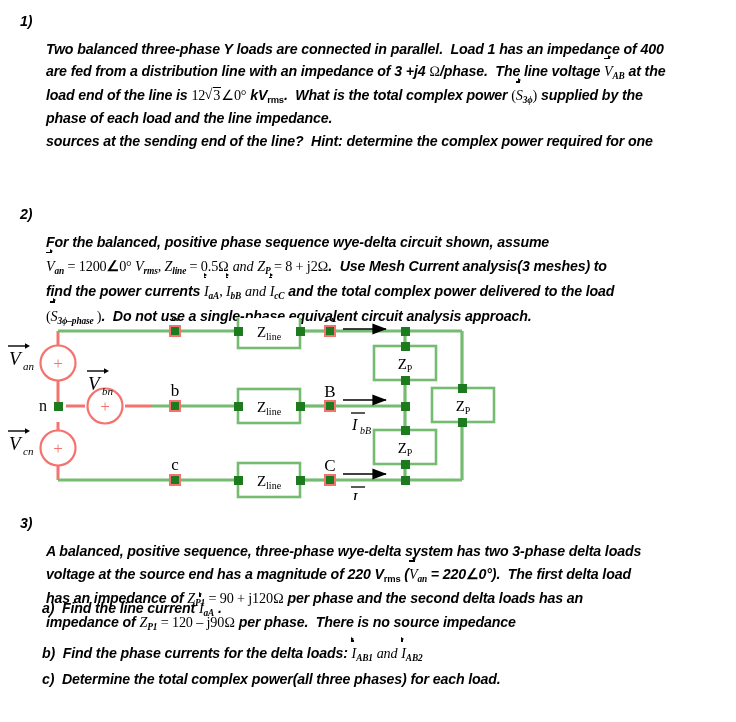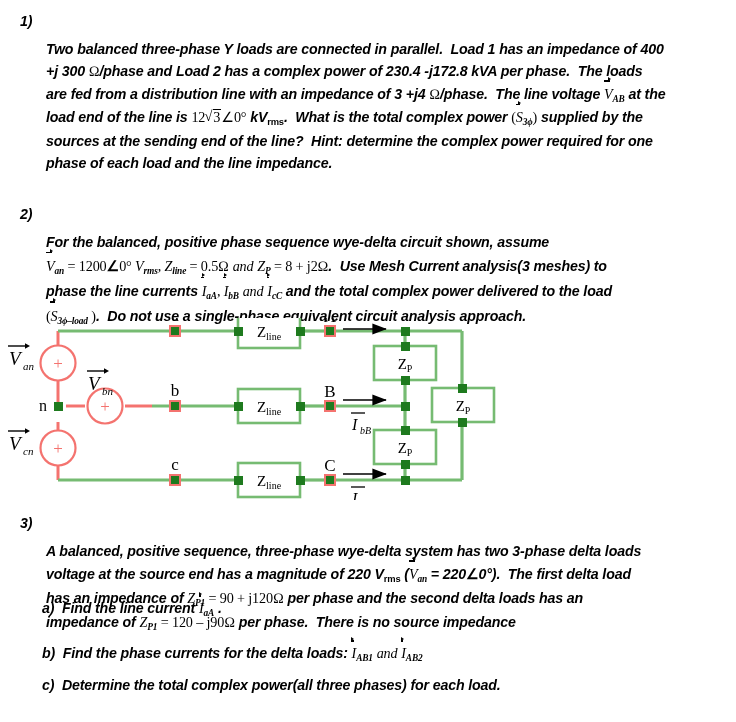--- a/index.html
+++ b/index.html
@@ -95,35 +95,34 @@
   }
   #circuit svg { display: block; }
 </style>
 </head>
 <body>
 
 <div class="problem" style="left:20px; top:10px; width:700px;">
   <span class="p-num">1)</span>
   <div class="p-body">
     <span class="ln">Two balanced three-phase Y loads are connected in parallel.&nbsp; Load 1 has an impedance of 400</span>
-    <span class="ln">+j 300 <span class="mn">Ω</span>/phase and Load 2 has a complex power of 230.4 -j172.8 kVA per phase.&nbsp; The loads</span>
     <span class="ln">are fed from a distribution line with an impedance of 3 +j4 <span class="mn">Ω</span>/phase.&nbsp; The line voltage <span class="mi vec">V</span><span class="sub">AB</span> at the</span>
     <span class="ln">load end of the line is <span class="mn">12<span class="sqrt"><span class="rad">3</span></span><span class="ang">∠</span>0°</span> kV<span class="subn">rms</span>.&nbsp; What is the total complex power <span class="mn">(</span><span class="mi vec">S</span><span class="sub">3ϕ</span><span class="mn">)</span> supplied by the</span>
+    <span class="ln">phase of each load and the line impedance.</span>
     <span class="ln">sources at the sending end of the line?&nbsp; <span class="strong">Hint:</span> determine the complex power required for one</span>
-    <span class="ln">phase of each load and the line impedance.</span>
   </div>
 </div>
 
 <div class="problem" style="left:20px; top:202px; width:700px; line-height:1.72;">
   <span class="p-num">2)</span>
   <div class="p-body">
     <span class="ln">For the balanced, positive phase sequence wye-delta circuit shown, assume</span>
     <span class="ln"><span class="mi vec">V</span><span class="sub">an</span><span class="mn">&nbsp;=&nbsp;1200</span><span class="ang">∠</span><span class="mn">0°&nbsp;</span><span class="mi">V</span><span class="sub">rms</span><span class="mn">,&nbsp;</span><span class="mi">Z</span><span class="sub">line</span><span class="mn">&nbsp;=&nbsp;0.5Ω</span> <span class="mbi">and</span> <span class="mi">Z</span><span class="sub">P</span><span class="mn">&nbsp;=&nbsp;8&nbsp;+&nbsp;j2Ω</span>.&nbsp; <span class="strong">Use Mesh Current analysis</span>(3 meshes) to</span>
-    <span class="ln"><span class="strong">phase the line currents</span> <span class="mi vec">I</span><span class="sub">aA</span><span class="mn">,&nbsp;</span><span class="mi vec">I</span><span class="sub">bB</span> <span class="mbi">and</span> <span class="mi vec">I</span><span class="sub">cC</span> <span class="strong">and the total complex power delivered to the load</span></span>
-    <span class="ln"><span class="mn">(</span><span class="mi vec">S</span><span class="sub">3ϕ–load</span><span class="mn">&nbsp;)</span>.&nbsp; <span class="strong">Do not use a single-phase equivalent circuit analysis approach.</span></span>
+    <span class="ln"><span class="strong">find the power currents</span> <span class="mi vec">I</span><span class="sub">aA</span><span class="mn">,&nbsp;</span><span class="mi vec">I</span><span class="sub">bB</span> <span class="mbi">and</span> <span class="mi vec">I</span><span class="sub">cC</span> <span class="strong">and the total complex power delivered to the load</span></span>
+    <span class="ln"><span class="mn">(</span><span class="mi vec">S</span><span class="sub">3ϕ–phase</span><span class="mn">&nbsp;)</span>.&nbsp; <span class="strong">Do not use a single-phase equivalent circuit analysis approach.</span></span>
   </div>
 </div>
 
 <div id="circuit">
 <svg width="736" height="182" viewBox="0 0 736 182" xmlns="http://www.w3.org/2000/svg">
   <defs>
     <marker id="arrowhead" markerWidth="9" markerHeight="7" refX="8.5" refY="3.5" orient="auto">
       <polygon points="0 0, 9 3.5, 0 7" fill="#000000"></polygon>
     </marker>
   </defs>
@@ -323,16 +322,16 @@
   </div>
 </div>
 
 <div class="problem" style="left:42px; top:598px; width:690px; line-height:1.52;">
   <span class="ln">
     <span>a)</span>&nbsp;&nbsp;Find the line current <span class="mi vec">I</span><span class="sub">aA</span> .
   </span>
   <span class="ln" style="display:block; margin-top:23px;">
     <span>b)</span>&nbsp;&nbsp;Find the phase currents for the delta loads: <span class="mi vec">I</span><span class="sub">AB1</span> <span class="mbi">and</span> <span class="mi vec">I</span><span class="sub">AB2</span>
   </span>
-  <span class="ln" style="display:block; margin-top:10px;">
+  <span class="ln" style="display:block; margin-top:4px;">
     <span>c)</span>&nbsp;&nbsp;Determine the total complex power(all three phases) for each load.
   </span>
 </div>
 
 </body></html>

